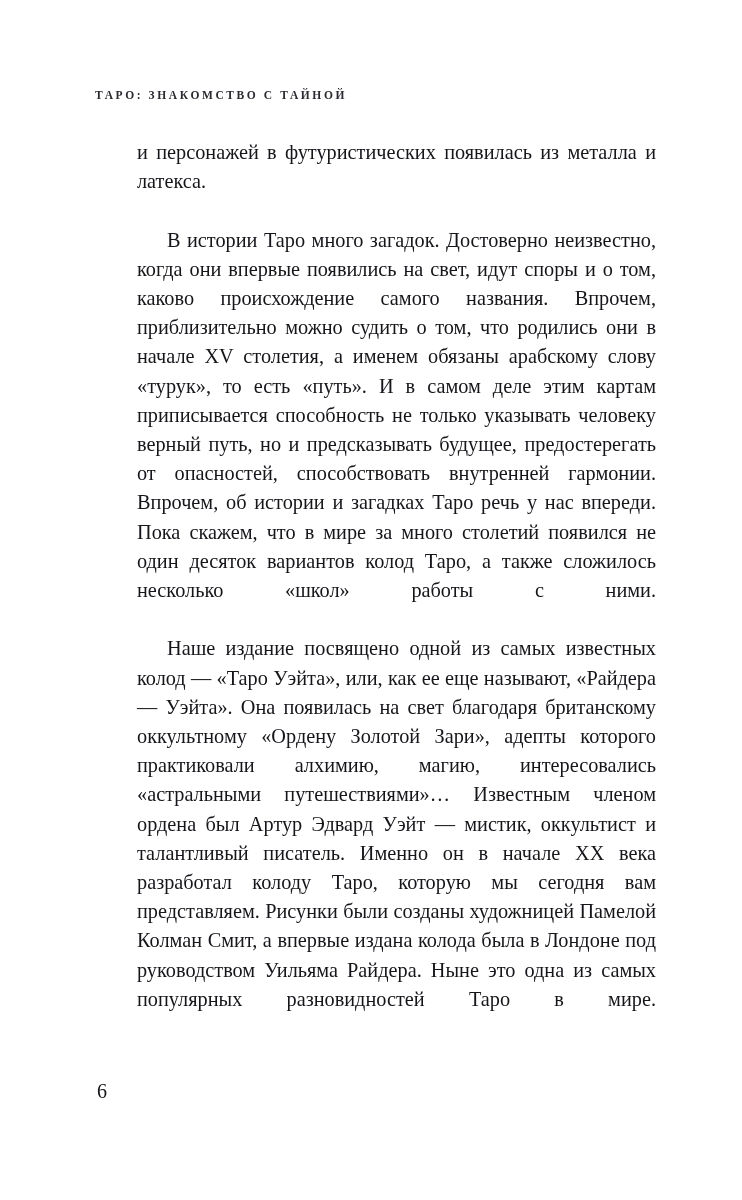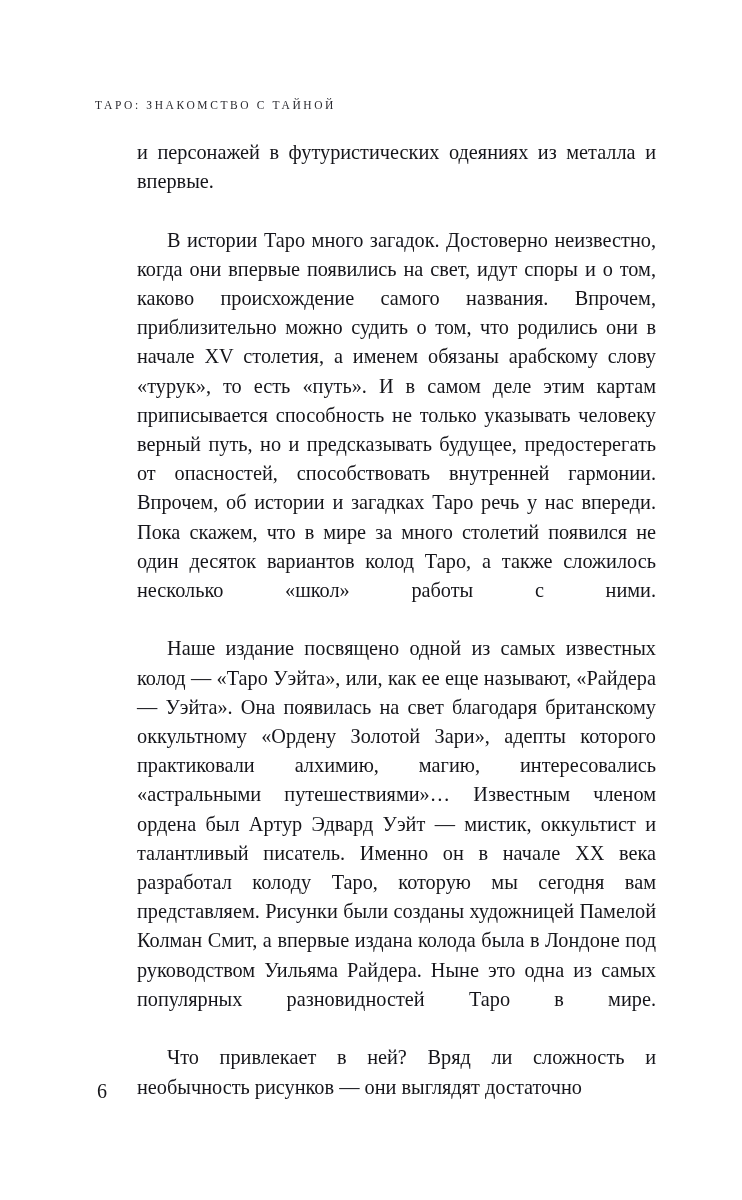--- a/index.html
+++ b/index.html
@@ -20,29 +20,29 @@
   .page {
     position: absolute;
     inset: 0;
     background: #ffffff;
   }
 
   
   .running-header {
     position: absolute;
     left: 95px;
-    top: 98px;
+    top: 88px;
     font-family: "Liberation Serif", "DejaVu Serif", serif;
     font-size: 11.5px;
     line-height: 14px;
     letter-spacing: 2.6px;
     color: #2a2a30;
     text-transform: uppercase;
     white-space: nowrap;
-    font-weight: 400;
+    font-weight: 700;
   }
 
   
   .textblock {
     position: absolute;
     left: 137px;
     top: 138px;
     width: 519px;
   }
 
@@ -82,25 +82,24 @@
 </style>
 </head>
 <body>
 
 <div class="page">
 
   <div class="running-header">ТАРО: ЗНАКОМСТВО С ТАЙНОЙ</div>
 
   <div class="textblock">
 
-    <p class="para">и персонажей в футуристических одеяниях из металла и впервые.</p>
+    <p class="para">и персонажей в футуристических появилась из металла и латекса.</p>
 
     <p class="para indent">В истории Таро много загадок. Достоверно неизвестно, когда они впервые появились на свет, идут споры и о том, каково происхождение самого названия. Впрочем, приблизительно можно судить о том, что родились они в начале XV столетия, а именем обязаны арабскому слову «турук», то есть «путь». И в самом деле этим картам приписывается способность не только указывать человеку верный путь, но и предсказывать будущее, предостерегать от опасностей, способствовать внутренней гармонии. Впрочем, об истории и загадках Таро речь у нас впереди. Пока скажем, что в мире за много столетий появился не один десяток вариантов колод Таро, а также сложилось несколько «школ» работы с ними.</p>
 
     <p class="para indent">Наше издание посвящено одной из самых известных колод — «Таро Уэйта», или, как ее еще называют, «Райдера — Уэйта». Она появилась на свет благодаря британскому оккультному «Ордену Золотой Зари», адепты которого практиковали алхимию, магию, интересовались «астральными путешествиями»… Известным членом ордена был Артур Эдвард Уэйт — мистик, оккультист и талантливый писатель. Именно он в начале XX века разработал колоду Таро, которую мы сегодня вам представляем. Рисунки были созданы художницей Памелой Колман Смит, а впервые издана колода была в Лондоне под руководством Уильяма Райдера. Ныне это одна из самых популярных разновидностей Таро в мире.</p>
 
-    <p class="para indent no-stretch">Что привлекает в ней? Вряд ли сложность и необычность рисунков — они выглядят достаточно</p>
 
   </div>
 
   <div class="folio">6</div>
 
 </div>
 
 </body></html>

